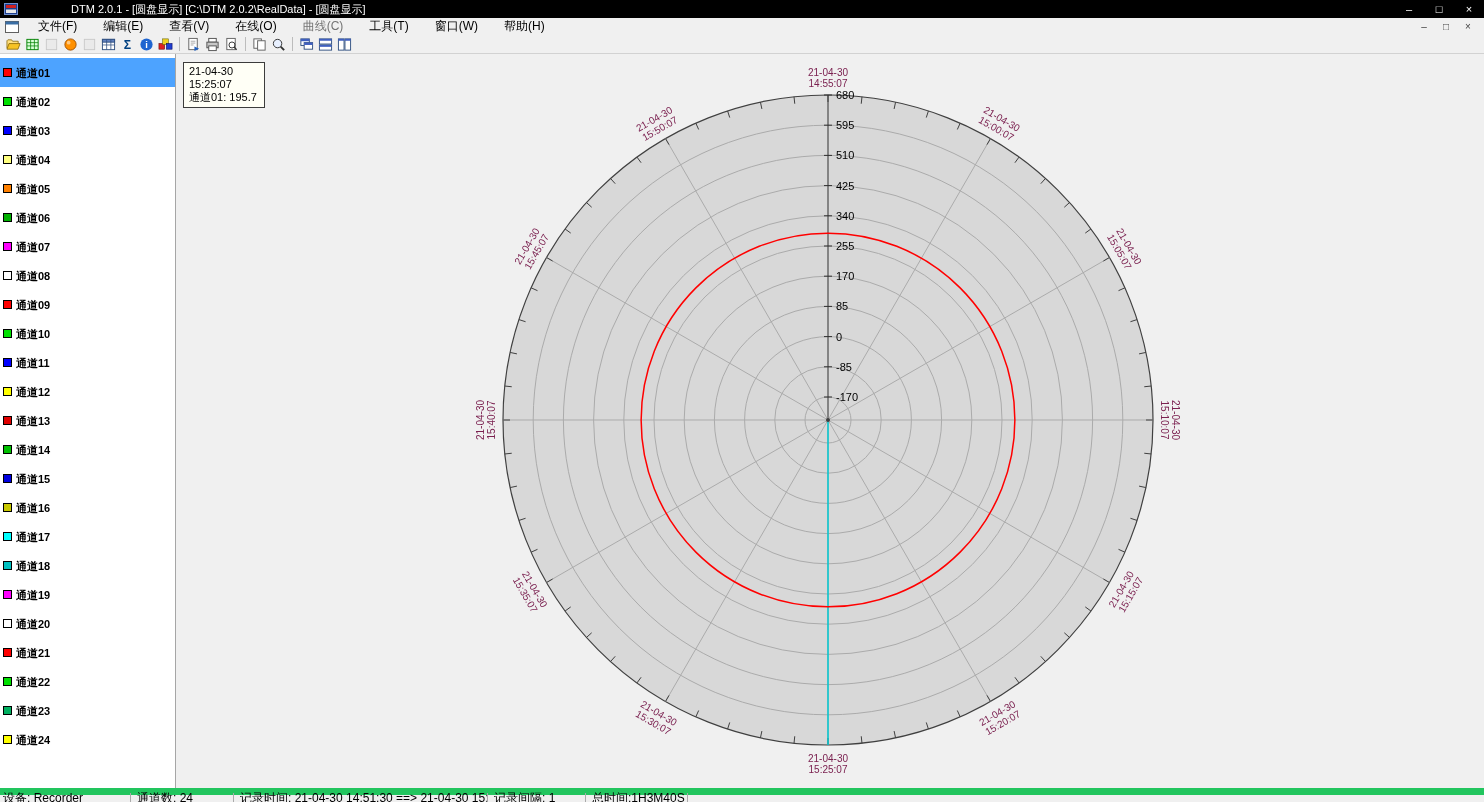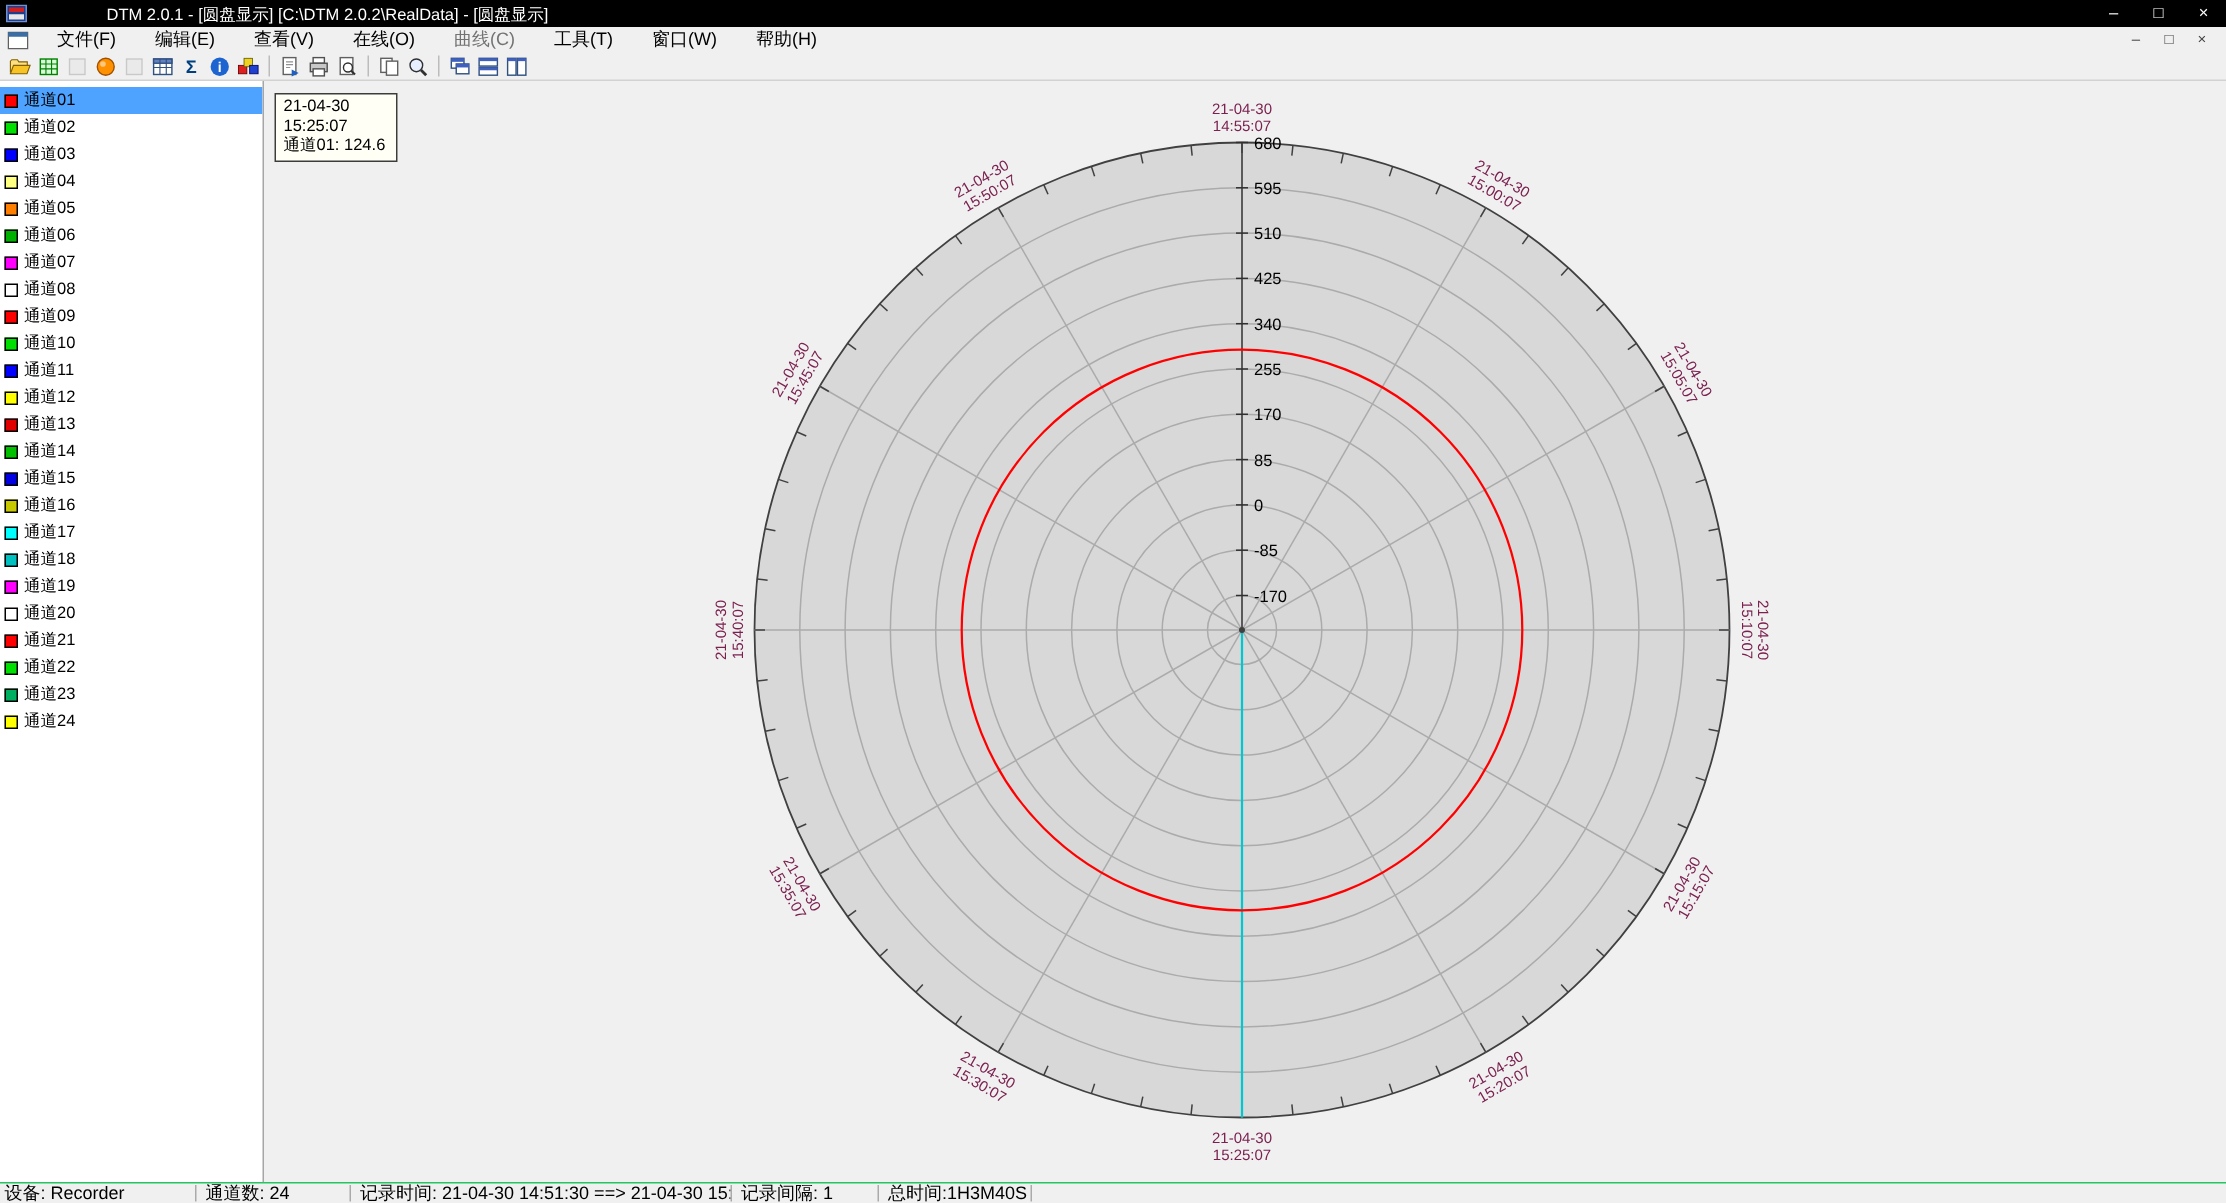--- a/index.html
+++ b/index.html
@@ -43,40 +43,40 @@
   .tbtn svg { width:15px; height:15px; display:block; }
   .tbtn.disabled { opacity:.45; filter:grayscale(1); }
   .tsep { width:1px; height:14px; background:#bcbcbc; margin:0 4px; }
 
   
   .content { display:flex; height:734px; }
   .sidebar {
     width:176px; background:#ffffff; border-right:1px solid #a6a6a6;
     padding-top:4px; overflow:hidden;
   }
-  .channel-row { display:flex; align-items:center; height:18px; font-size:11px; line-height:12px; }
+  .channel-row { display:flex; align-items:center; height:29px; font-size:11px; line-height:12px;font-weight:bold; }
   .channel-row.selected { background:#4da3ff; }
   .swatch { width:9px; height:9px; border:1px solid #000; margin:0 4px 0 3px; flex:0 0 auto; }
 
   .chart-area { position:relative; flex:1; background:#f0f0f0; overflow:hidden; }
   #disc-svg { position:absolute; left:0; top:0; width:1308px; height:734px; }
   #disc-svg text { font-family:"Liberation Sans","DejaVu Sans",sans-serif; }
 
   
   .tooltip {
     position:absolute; left:183px; top:62px; z-index:10;
     background:#fffff6; border:1px solid #3c3c3c;
     padding:2px 7px 3px 5px; font-size:11px; line-height:13px; color:#000;
     white-space:nowrap;
   }
 
   
   .statusbar {
-    height:14px; background:#f0f0f0; border-top:1px solid #22c55e;
-    display:flex; align-items:center; font-size:12px; color:#000;
+    height:14px; background:#f0f0f0; border-top:7px solid #22c55e;
+    display:flex; align-items:center; font-size:12px; color:#000;text-decoration:underline;
   }
   .sseg { padding:0 6px; white-space:nowrap; overflow:hidden; }
   .ssep { width:1px; height:11px; background:#aaaaaa; flex:0 0 auto; }
   .seg-device { width:130px; padding-left:3px; }
   .seg-count { width:102px; }
   .seg-record { width:253px; }
   .seg-interval { width:97px; }
   .seg-total { width:101px; }
 </style>
 </head>
@@ -463,21 +463,21 @@
           <text text-anchor="middle" font-size="10" fill="#7b2150" transform="translate(309,366.00000000000006) rotate(270)"><tspan x="0" dy="-1">21-04-30</tspan><tspan x="0" dy="11">15:40:07</tspan></text>
           <text text-anchor="middle" font-size="10" fill="#7b2150" transform="translate(354.95328650193755,194.49999999999997) rotate(300)"><tspan x="0" dy="-1">21-04-30</tspan><tspan x="0" dy="11">15:45:07</tspan></text>
           <text text-anchor="middle" font-size="10" fill="#7b2150" transform="translate(480.4999999999999,68.95328650193761) rotate(330)"><tspan x="0" dy="-1">21-04-30</tspan><tspan x="0" dy="11">15:50:07</tspan></text>
         </svg>
     </div>
   </div>
 
   <div class="tooltip">
     <div>21-04-30</div>
     <div>15:25:07</div>
-    <div>通道01: 124.6</div>
+    <div>通道01: 195.7</div>
   </div>
 
   <div class="statusbar">
     <span class="sseg seg-device">设备: Recorder</span>
     <span class="ssep"></span>
     <span class="sseg seg-count">通道数: 24</span>
     <span class="ssep"></span>
     <span class="sseg seg-record">记录时间: 21-04-30 14:51:30 ==&gt; 21-04-30 15:55:10</span>
     <span class="ssep"></span>
     <span class="sseg seg-interval">记录间隔: 1</span>

